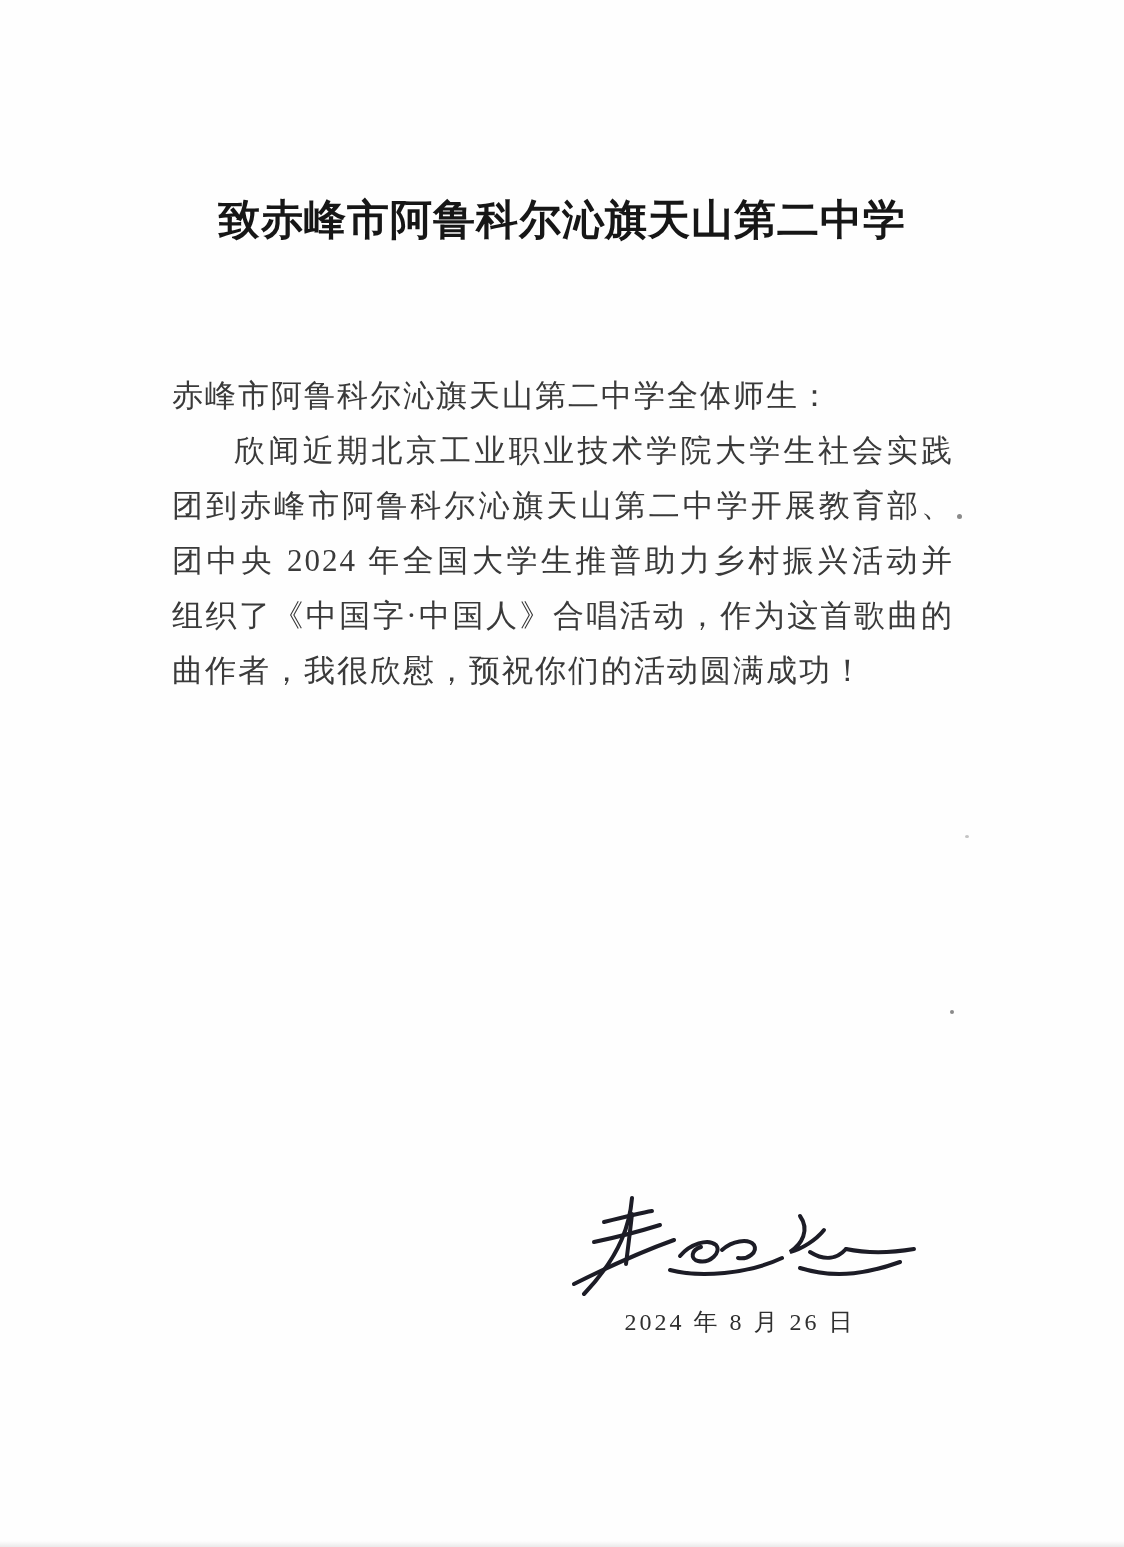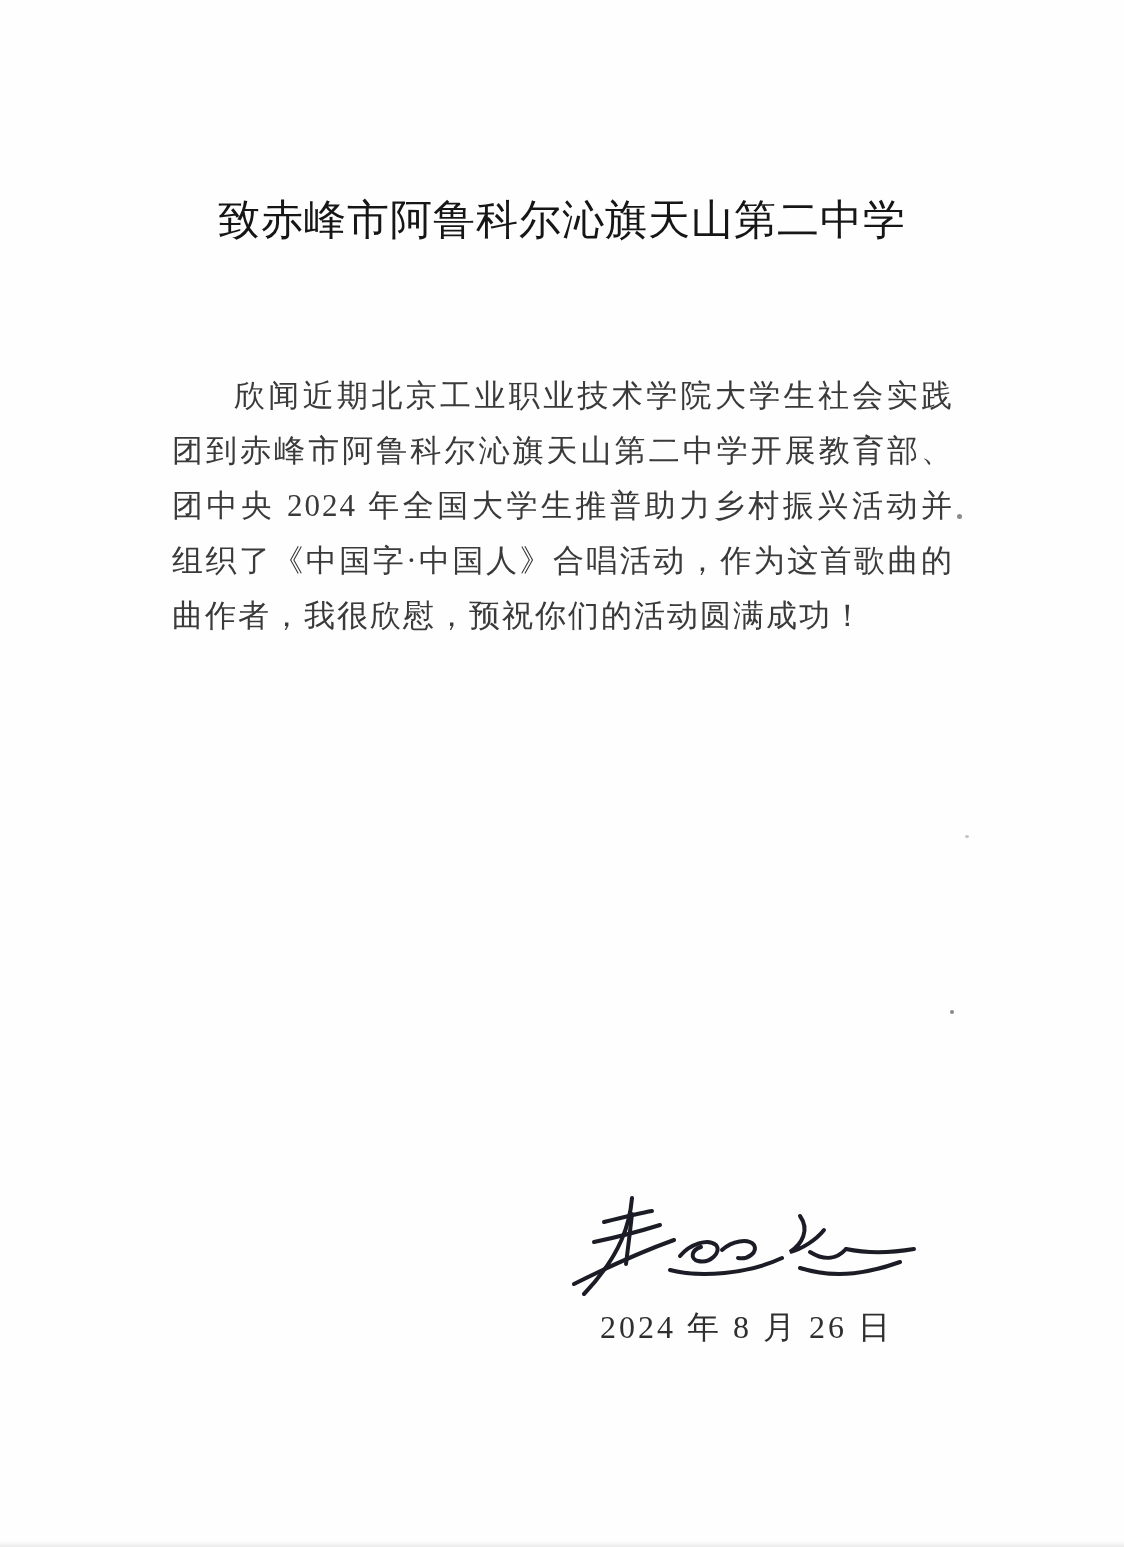--- a/index.html
+++ b/index.html
@@ -25,21 +25,21 @@
     height: 6px;
     background: linear-gradient(to bottom, rgba(0,0,0,0), rgba(0,0,0,0.08));
     pointer-events: none;
   }
   .title-block {
     position: absolute;
     top: 188px;
     left: 0;
     width: 100%;
     text-align: center;
-    font-weight: 400;
+    font-weight: 700;
     font-size: 42px;
     line-height: 64px;
     color: #161616;
     letter-spacing: 1px;
   }
   .letter-body {
     position: absolute;
     top: 368px;
     left: 172px;
     width: 782px;
@@ -71,21 +71,21 @@
   .signature-wrap svg {
     width: 100%;
     height: 100%;
   }
   .date-line {
     position: absolute;
     top: 1306px;
     left: 600px;
     width: 280px;
     text-align: center;
-    font-size: 32px;
+    font-size: 24px;
     letter-spacing: 3px;
     color: #2f2f2f;
     white-space: nowrap;
   }
   .speck {
     position: absolute;
     background: #8a8a8a;
     border-radius: 50%;
   }
   .speck-1 { left: 957px; top: 514px;  width: 5px; height: 5px; }
@@ -95,20 +95,21 @@
 </head>
 <body>
 
 <div class="page">
 
   <div class="title-block">
     <div>致赤峰市阿鲁科尔沁旗天山第二中学</div>
   </div>
 
   <div class="letter-body">
+    <p class="salutation">赤峰市阿鲁科尔沁旗天山第二中学全体师生：</p>
     <p class="para">欣闻近期北京工业职业技术学院大学生社会实践团到赤峰市阿鲁科尔沁旗天山第二中学开展教育部、团中央 2024 年全国大学生推普助力乡村振兴活动并组织了《中国字·中国人》合唱活动，作为这首歌曲的曲作者，我很欣慰，预祝你们的活动圆满成功！</p>
   </div>
 
   <div class="signature-wrap">
     <svg viewBox="0 0 372 122" fill="none" xmlns="http://www.w3.org/2000/svg">
       <g stroke="#1c1c26" stroke-width="4" stroke-linecap="round" fill="none">
 
         <path d="M84,6 C82,30 74,62 36,102"></path>
         <path d="M56,30 C72,26 92,21 104,19"></path>
         <path d="M46,50 C70,45 96,38 112,33"></path>

